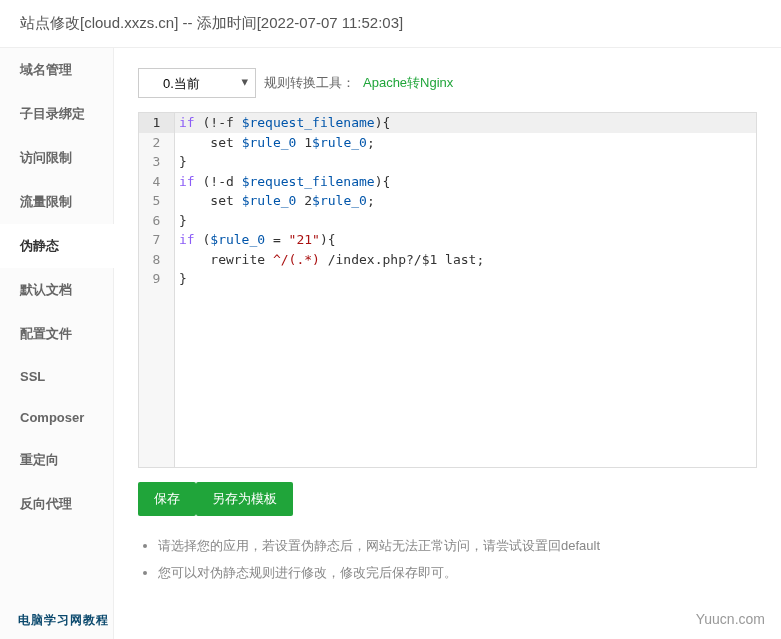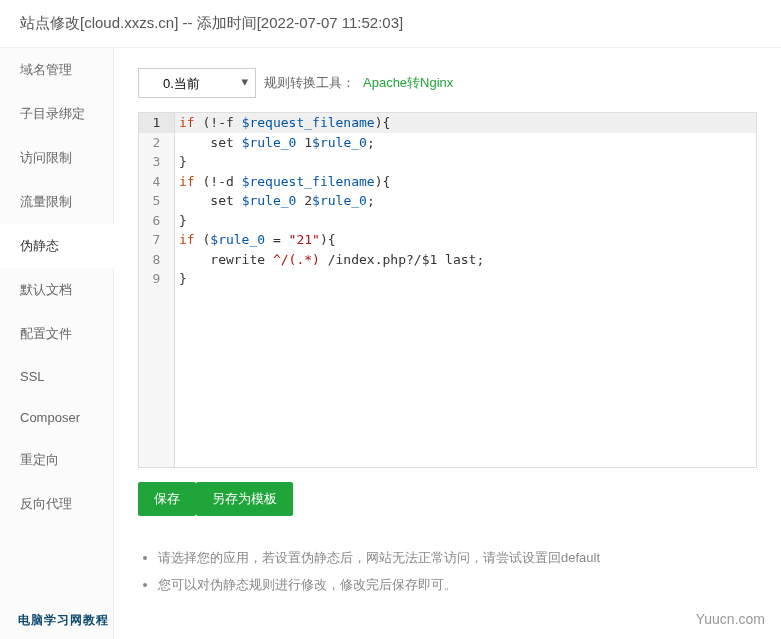--- a/index.html
+++ b/index.html
@@ -1,43 +1,43 @@
 <!DOCTYPE html>
 <html><head>
   <meta charset="utf-8">
   <style>
     * { margin: 0; padding: 0; box-sizing: border-box; }
     body { font-family: "Microsoft YaHei", Arial, sans-serif; font-size: 13px; color: #333; background: #fff; width: 781px; height: 639px; overflow: hidden; position: relative; }
     .header { padding: 14px 20px; font-size: 15px; color: #555; border-bottom: 1px solid #eee; }
     .container { display: flex; height: calc(100% - 48px); }
-    .sidebar { width: 114px; background: #fbfbfb; border-right: 1px solid #eee; }
+    .sidebar { width: 114px; background: #fbfbfb; border-right: 1px solid #eee; font-weight: bold; }
     .sidebar-item { padding: 13px 20px; color: #666; cursor: pointer; font-size: 13px; }
     .sidebar-item.active { background: #fff; color: #333; border-left: 0; position: relative; }
     .sidebar-item.active::after { content: ''; position: absolute; right: -1px; top: 0; bottom: 0; width: 1px; background: #fff; }
     .main { flex: 1; padding: 20px 24px; overflow: auto; }
     .toolbar { display: flex; align-items: center; gap: 8px; margin-bottom: 14px; }
     .select { height: 30px; border: 1px solid #ccc; padding: 0 28px 0 24px; font-size: 13px; background: #fff; appearance: none; position: relative; min-width: 118px; }
     .select-wrap { position: relative; display: inline-block; }
     .select-wrap::after { content: '▾'; position: absolute; right: 8px; top: 6px; pointer-events: none; color: #555; font-size: 13px; }
     .convert-label { color: #666; }
     .convert-link { color: #20a53a; text-decoration: none; cursor: pointer; }
     .editor { border: 1px solid #ddd; display: flex; height: 356px; font-family: Consolas, Monaco, monospace; font-size: 13px; }
     .gutter { width: 36px; background: #f7f7f7; border-right: 1px solid #ddd; color: #888; text-align: center; }
     .gutter-line { height: 19.5px; line-height: 19.5px; }
     .gutter-line.active { background: #e8e8e8; color: #333; }
     .code { flex: 1; background: #fff; }
     .code-line { height: 19.5px; line-height: 19.5px; padding-left: 4px; white-space: pre; }
     .code-line.active { background: #f0f0f0; }
-    .kw { color: #c2410c; }
+    .kw { color: #8b5cf6; }
     .var { color: #05a; }
     .str { color: #a11; }
     .plain { color: #333; }
     .buttons { margin-top: 14px; display: flex; }
     .btn { background: #20a53a; color: #fff; border: none; padding: 8px 16px; font-size: 13px; border-radius: 2px; cursor: pointer; }
-    .tips { margin-top: 32px; color: #888; font-size: 13px; }
+    .tips { margin-top: 20px; color: #888; font-size: 13px; }
     .tips ul { list-style: disc; padding-left: 20px; }
     .tips li { margin-bottom: 6px; line-height: 1.6; }
     .watermark-left { position: absolute; bottom: 10px; left: 18px; color: #0c4a6e; font-size: 12px; font-weight: bold; letter-spacing: 1px; font-family: SimSun, serif; }
     .watermark-right { position: absolute; bottom: 12px; right: 16px; color: #999; font-size: 14px; }
   </style>
 </head>
 <body>
 
 <div class="header">
   <span>站点修改[cloud.xxzs.cn] -- 添加时间[2022-07-07 11:52:03]</span>

